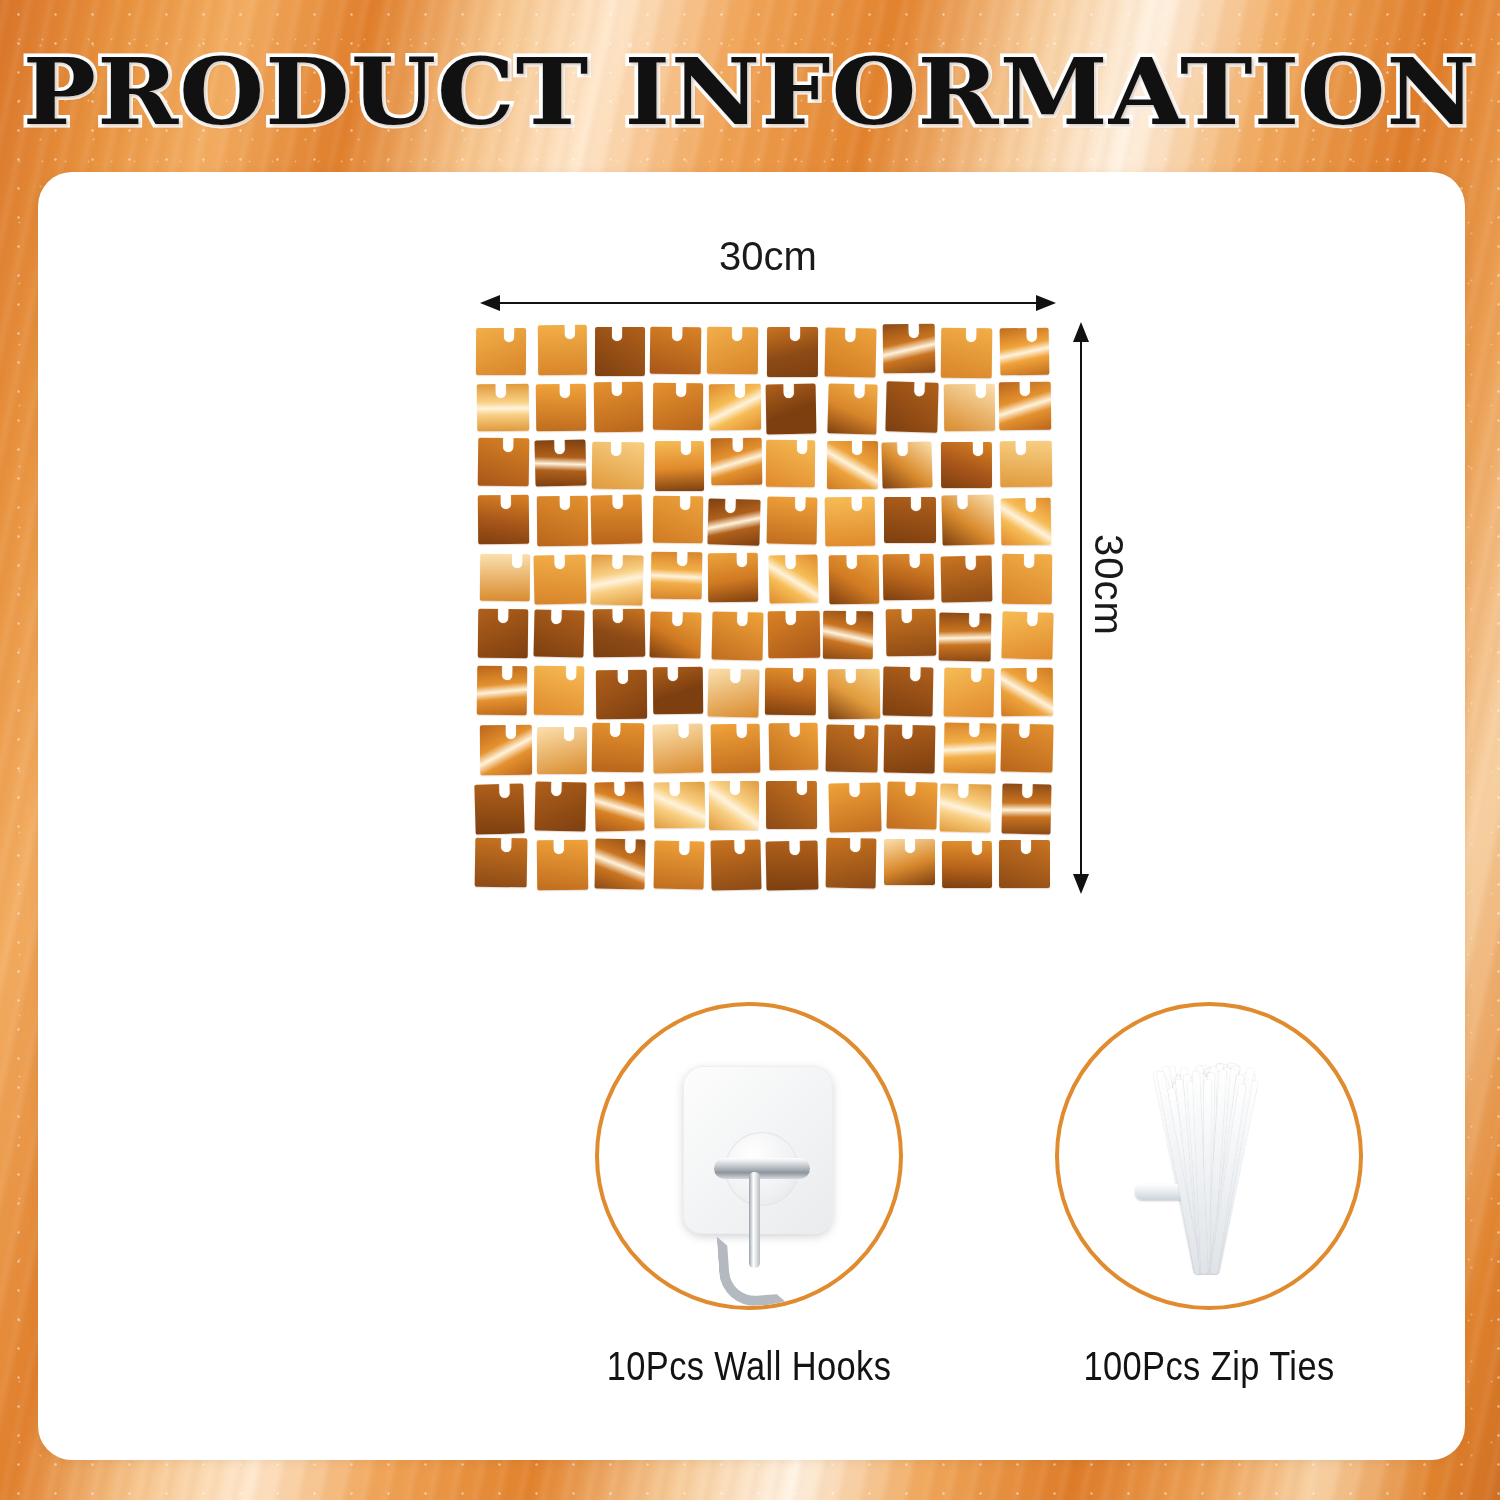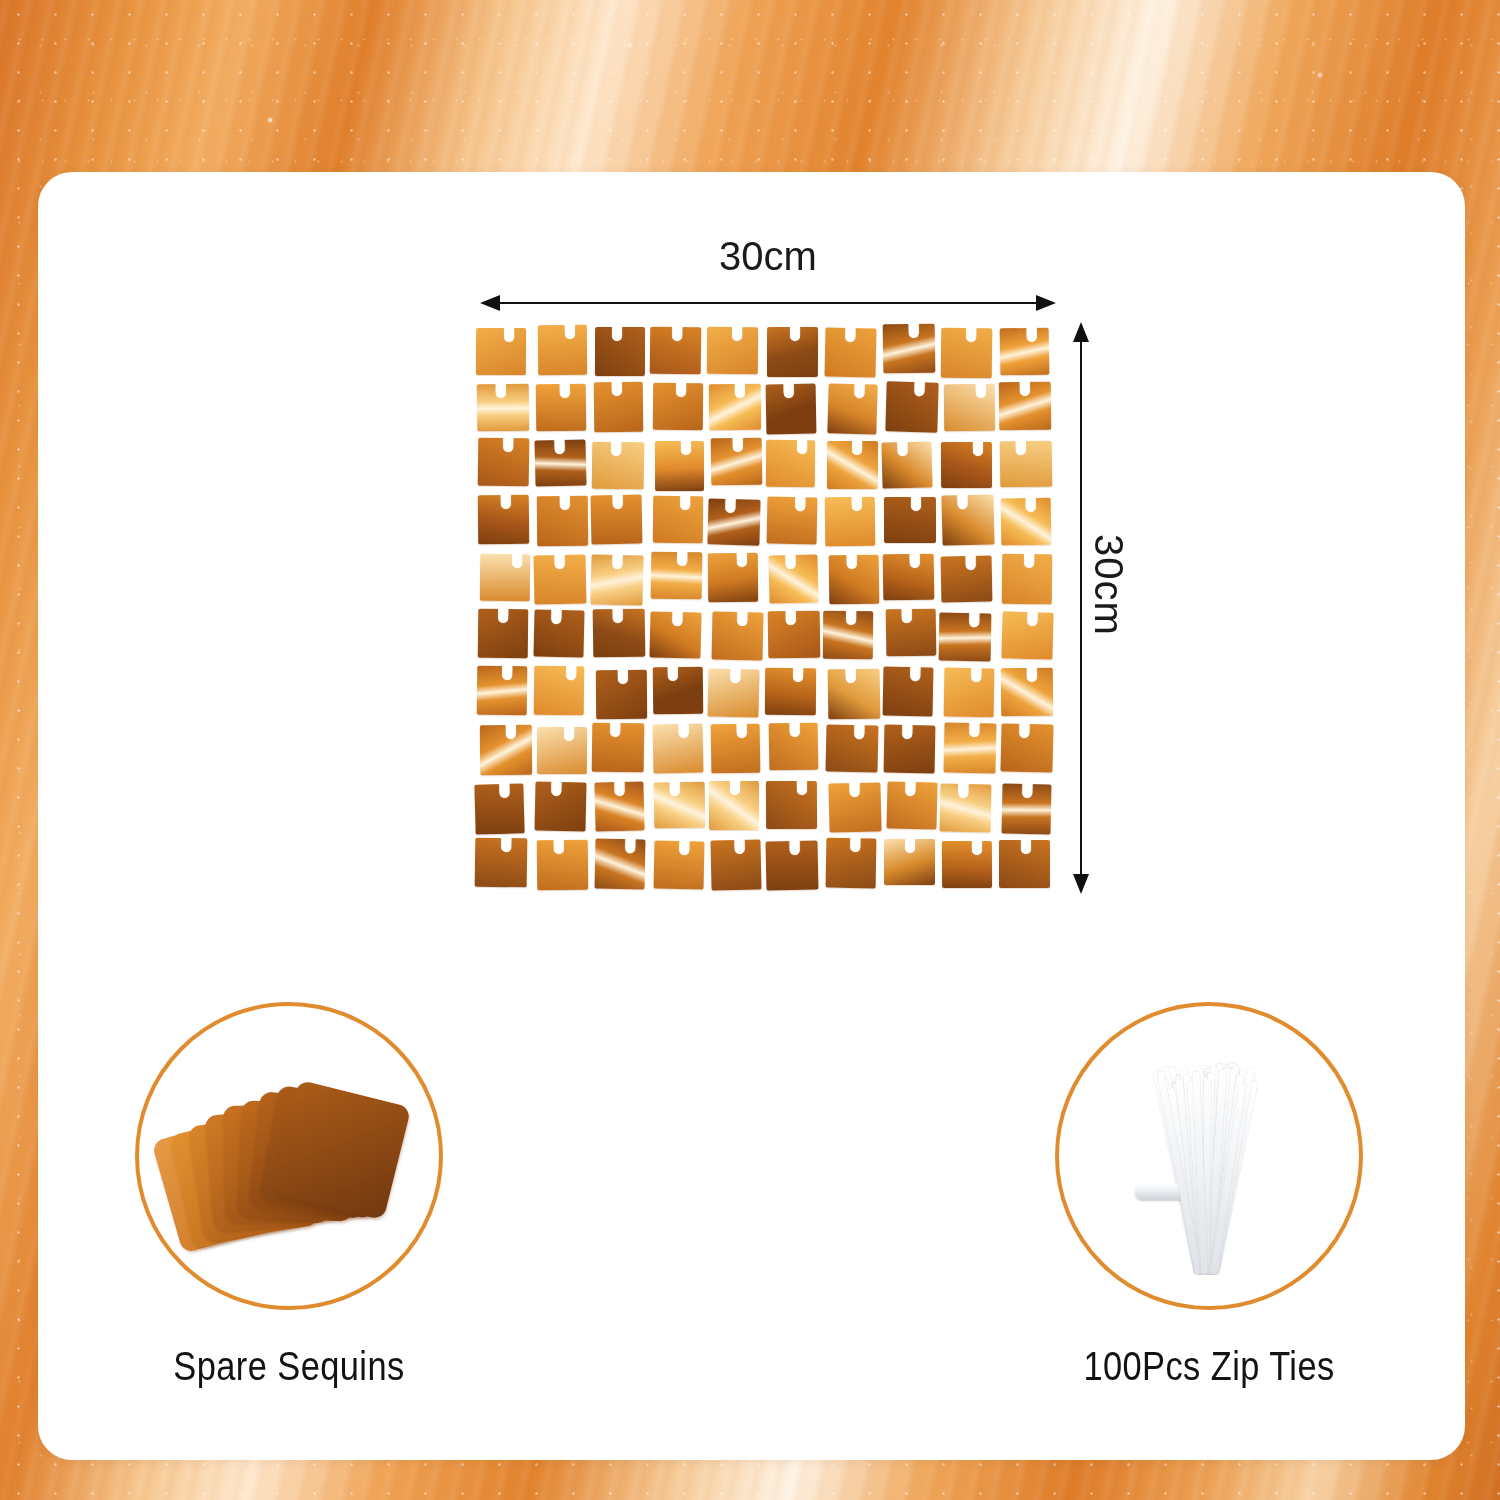--- a/index.html
+++ b/index.html
@@ -333,20 +333,23 @@
     height: 13px;
     border-radius: 3px;
     background: linear-gradient(180deg,#ffffff 0%,#dfe3e7 100%);
   }
 </style>
 </head>
 <body>
 
 <div id="root">
 
+  <div class="title-wrap">
+    <span class="title">PRODUCT INFORMATION</span>
+  </div>
 
   <div class="card">
 
     <div class="panel-zone">
 
       <div class="dim-top-label">30cm</div>
 
       <svg class="dim-top-arrow" viewBox="0 0 576 22">
         <line x1="14" y1="11" x2="562" y2="11" stroke="#111" stroke-width="2"></line>
         <polygon points="0,11 20,3 20,19" fill="#111"></polygon>
@@ -661,37 +664,33 @@
           </div>
           <div class="sequin" style="left: 523.221px; top: 515.989px; width: 50.5005px; height: 48.0906px; transform: rotate(-0.08deg); background: linear-gradient(199deg, rgb(201, 116, 32) 0%, rgb(140, 74, 22) 100%);">
             <div class="notch" style="left: 22.483px;"></div>
           </div>
         </div>
 
     </div>
 
     <div class="items-row">
 
-      <div class="item i0">
+
+      <div class="item i1">
         <div class="circle">
-          <div id="stack-art">
-              <div class="stack-card" style="left: 26px; top: 118.298px; transform: rotate(-16deg); background: linear-gradient(145deg, rgb(232, 154, 68) 0%, rgb(196, 112, 31) 100%); z-index: 0;"></div>
-              <div class="stack-card" style="left: 40.75px; top: 115.793px; transform: rotate(-12.3deg); background: linear-gradient(145deg, rgb(226, 145, 47) 0%, rgb(185, 101, 27) 100%); z-index: 1;"></div>
-              <div class="stack-card" style="left: 55.5px; top: 112.203px; transform: rotate(-8.5deg); background: linear-gradient(145deg, rgb(217, 133, 42) 0%, rgb(170, 90, 23) 100%); z-index: 2;"></div>
-              <div class="stack-card" style="left: 70.25px; top: 104.687px; transform: rotate(-4.8deg); background: linear-gradient(145deg, rgb(207, 122, 37) 0%, rgb(156, 81, 21) 100%); z-index: 3;"></div>
-              <div class="stack-card" style="left: 85px; top: 98.8269px; transform: rotate(-1deg); background: linear-gradient(145deg, rgb(201, 114, 32) 0%, rgb(143, 74, 19) 100%); z-index: 4;"></div>
-              <div class="stack-card" style="left: 99.75px; top: 97.4952px; transform: rotate(2.8deg); background: linear-gradient(145deg, rgb(191, 106, 29) 0%, rgb(133, 67, 17) 100%); z-index: 5;"></div>
-              <div class="stack-card" style="left: 114.5px; top: 90.576px; transform: rotate(6.5deg); background: linear-gradient(145deg, rgb(181, 99, 27) 0%, rgb(124, 61, 16) 100%); z-index: 6;"></div>
-              <div class="stack-card" style="left: 129.25px; top: 88.1771px; transform: rotate(10.3deg); background: linear-gradient(145deg, rgb(171, 92, 24) 0%, rgb(114, 56, 16) 100%); z-index: 7;"></div>
-              <div class="stack-card" style="left: 144px; top: 86.2355px; transform: rotate(14deg); background: linear-gradient(145deg, rgb(171, 92, 24) 0%, rgb(114, 56, 16) 100%); z-index: 8;"></div>
-            </div>
+          <div>
+            <div class="hook-pad"></div>
+            <div class="hook-disc"></div>
+            <div class="hook-bar"></div>
+            <div class="hook-stem"></div>
+            <div class="hook-curve"></div>
+          </div>
         </div>
-        <div class="item-caption">Spare Sequins</div>
+        <div class="item-caption">10Pcs Wall Hooks</div>
       </div>
-
 
       <div class="item i2">
         <div class="circle">
           <div class="zip-bundle" id="zip-art">
               <div class="zip-strand" style="left: 43px; height: 207.361px; transform: rotate(-13.02deg) skewX(-1.55deg); z-index: 0;"></div>
               <div class="zip-head" style="left: 12.5303px; top: 13.8825px; transform: rotate(-4.4deg);"></div>
               <div class="zip-strand" style="left: 43.5455px; height: 205.662px; transform: rotate(-12.23deg) skewX(-1.46deg); z-index: 9;"></div>
               <div class="zip-head" style="left: 11.5901px; top: 13.0241px; transform: rotate(10.5deg);"></div>
               <div class="zip-strand" style="left: 44.0909px; height: 198.102px; transform: rotate(-11.44deg) skewX(-1.36deg); z-index: 4;"></div>
               <div class="zip-head" style="left: 17.2528px; top: 10.0854px; transform: rotate(14.6deg);"></div>

